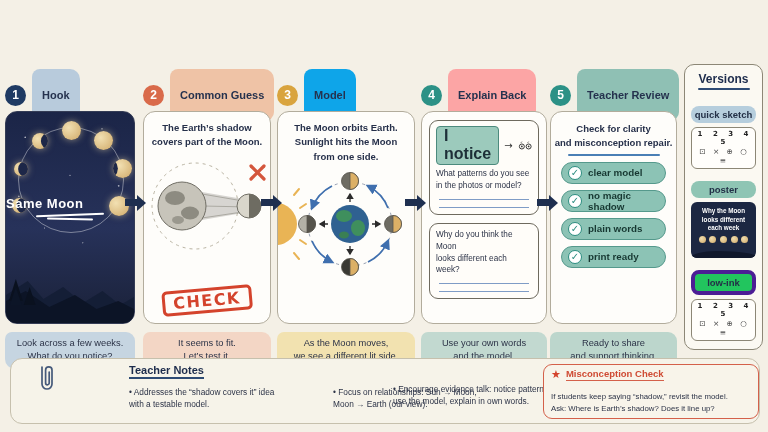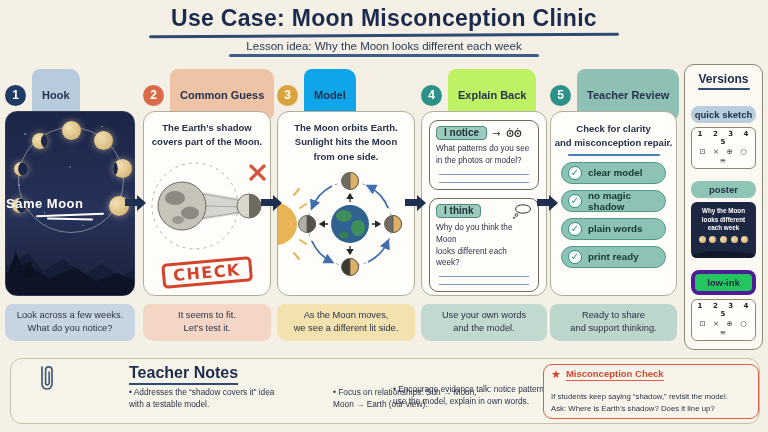--- a/index.html
+++ b/index.html
@@ -12,21 +12,21 @@
   .hd-title { font-size:23px; font-weight:bold; color:#1b2b4d; letter-spacing:.3px; }
   .hd-title-line { width:470px; height:3px; background:#2e4b74; border-radius:3px; margin:2px auto 3px; transform:rotate(-.3deg); }
   .hd-sub { font-size:11.5px; color:#2a3a56; }
   .hd-sub-line { width:310px; height:3px; background:#3c5e88; border-radius:3px; margin:2px auto 0; }
 
   
   .col { position:absolute; top:84px; }
   .step-head { display:flex; align-items:center; gap:6px; height:22px; margin-bottom:5px; }
   .num { width:21px; height:21px; border-radius:50%; color:#fff; font-weight:bold; font-size:12px; display:flex; align-items:center; justify-content:center; flex:0 0 auto; }
   .pill { font-size:11px; font-weight:bold; color:#25324e; padding:20px 10px; border-radius:8px 10px 9px 11px; white-space:nowrap; }
-  .card { background:#fefdfa; border:1.4px solid #b2ac9c; border-radius:12px; height:185px; position:relative; overflow:hidden; }
+  .card { background:#fefdfa; border:1.4px solid #b2ac9c; border-radius:12px; height:213px; position:relative; overflow:hidden; }
   .caption { margin-top:8px; border-radius:7px 9px 8px 10px; padding:5px 4px; font-size:9.3px; line-height:1.45; text-align:center; white-space:pre-line; color:#2c3347; }
 
   .flow-arrow { position:absolute; top:199px; width:13px; height:7px; background:#1e2f50; z-index:6; }
   .flow-arrow::after { content:""; position:absolute; right:-8px; top:-4.5px; border-left:9px solid #1e2f50; border-top:8px solid transparent; border-bottom:8px solid transparent; }
 
   
   .night { background:linear-gradient(180deg,#1b2547 0%,#27325a 55%,#1a2138 100%); border-color:#343c55;
     background-image:
       radial-gradient(1.2px 1.2px at 15% 12%, rgba(255,255,255,.9), transparent),
       radial-gradient(1px 1px at 75% 8%, rgba(255,255,255,.8), transparent),
@@ -52,21 +52,21 @@
   .claim { font-size:9.5px; font-weight:bold; text-align:center; line-height:1.5; padding-top:9px; white-space:pre-line; color:#26304a; }
   .guess-svg { position:absolute; left:0; top:46px; width:100%; height:96px; }
   .stamp { position:absolute; left:50%; bottom:10px; transform:translateX(-50%) rotate(-5deg); border:3px solid #d4432c; color:#d4432c; font-weight:bold; font-size:16px; letter-spacing:1.5px; padding:0 8px; border-radius:5px; background:rgba(255,252,248,.55); font-family:"DejaVu Sans",sans-serif; }
 
   
   .model-svg { position:absolute; left:0; top:52px; width:100%; height:126px; }
 
   
   .mini-card { border:1.3px solid #6e6a5e; border-radius:9px; background:#fffdf9; margin:8px 7px 0; padding:5px 6px 6px; }
   .mini-head { display:flex; align-items:center; gap:5px; margin-bottom:3px; }
-  .mini-pill { background:#9ccabc; border:1px solid #4c8a7d; border-radius:4px; padding:0 7px 1px; font-size:10px; font-weight:bold; color:#1d2f38; }
+  .mini-pill { background:#9ccabc; border:1px solid #4c8a7d; border-radius:4px; padding:0 7px 1px; font-size:16px; font-weight:bold; color:#1d2f38; }
   .mini-arrow { font-size:10px; color:#333; font-family:"DejaVu Sans",sans-serif; }
   .prompt { font-size:8.2px; line-height:1.45; white-space:pre-line; color:#2c3347; }
   .wline { height:8px; border-bottom:1px solid #7f9cc6; margin:0 3px; }
 
   
   .rev-head { font-size:9.5px; font-weight:bold; text-align:center; line-height:1.5; padding-top:10px; white-space:pre-line; color:#26304a; }
   .rev-underline { width:92px; height:2px; background:#4a7fb5; margin:3px auto 6px; border-radius:2px; }
   .chk { display:flex; align-items:center; gap:6px; background:#8cc3b5; border:1px solid #55998c; border-radius:13px; margin:6px 10px 0; padding:2px 6px; height:22px; }
   .chk-circle { width:14px; height:14px; border-radius:50%; background:#fff; border:1.4px solid #2c8d80; color:#2c8d80; font-size:10px; line-height:12px; text-align:center; font-weight:bold; flex:0 0 auto; font-family:"DejaVu Sans",sans-serif; }
   .chk-label { font-size:9.8px; font-weight:bold; color:#173832; }
@@ -84,40 +84,34 @@
   .v-icons { font-size:7.5px; text-align:center; letter-spacing:1px; word-spacing:3px; color:#444; margin-top:1px; }
   .v-poster { background:#1c2742; border-radius:6px; padding:5px 2px 0; height:56px; position:relative; overflow:hidden; }
   .v-poster-text { color:#fff; font-size:6.3px; font-weight:bold; text-align:center; line-height:1.35; white-space:pre-line; }
   .v-moons { display:flex; justify-content:space-around; padding:3px 4px 0; }
   .v-moons i { width:7px; height:7px; border-radius:50%; background:radial-gradient(circle at 35% 35%,#f0dcae,#d0aa6a); }
   .v-poster-ground { position:absolute; bottom:0; left:0; width:100%; height:7px; background:#10182c; border-radius:40% 60% 0 0/100% 80% 0 0; }
 
   
   .footer { position:absolute; left:10px; top:358px; width:750px; height:66px; border:1.5px solid #c6c0ad; border-radius:12px; background:#f6f3e9; }
   .clip { position:absolute; left:24px; top:4px; }
-  .fn-title { position:absolute; left:118px; top:5px; font-size:16px; font-weight:bold; color:#1d2c4c; border-bottom:2px solid #2e4b74; padding-bottom:1px; }
+  .fn-title { position:absolute; left:118px; top:5px; font-size:11px; font-weight:bold; color:#1d2c4c; border-bottom:2px solid #2e4b74; padding-bottom:1px; }
   .fn-bullet { position:absolute; top:27px; font-size:8.3px; line-height:1.5; color:#2c3347; white-space:pre-line; }
   .fn-bullet::before { content:"•  "; color:#2c3347; }
   .mc-box { position:absolute; left:532px; top:5px; width:216px; height:55px; border:1.5px solid #d4604a; border-radius:9px; padding:3px 7px; background:#f8f4ea; }
   .mc-head { display:flex; align-items:center; gap:5px; }
   .mc-star { color:#d4432c; font-size:11px; font-family:"DejaVu Sans",sans-serif; }
   .mc-title { font-size:9.5px; font-weight:bold; color:#cf4a33; border-bottom:1.5px solid #d4604a; padding-bottom:1px; }
   .mc-body { font-size:7.8px; line-height:1.5; margin-top:10px; color:#2c3347; white-space:pre-line; }
 </style>
 </head>
 <body>
 
 <div id="stage">
 
-  <div class="hd">
-    <div class="hd-title">Use Case: Moon Misconception Clinic</div>
-    <div class="hd-title-line"></div>
-    <div class="hd-sub">Lesson idea: Why the Moon looks different each week</div>
-    <div class="hd-sub-line"></div>
-  </div>
 
   <div class="flow-arrow" style="left:125px"></div>
   <div class="flow-arrow" style="left:261px"></div>
   <div class="flow-arrow" style="left:405px"></div>
   <div class="flow-arrow" style="left:537px"></div>
 
   <div class="col" style="left:5px;width:130px">
     <div class="step-head">
       <span class="num" style="background:#1f3a63">1</span>
       <span class="pill" style="background:#b8cbdc">Hook</span>
@@ -232,21 +226,21 @@
         </g>
       </svg>
     </div>
     <div class="caption" style="background:#f2e2b0">As the Moon moves,
 we see a different lit side.</div>
   </div>
 
   <div class="col" style="left:421px;width:126px">
     <div class="step-head">
       <span class="num" style="background:#2c9186">4</span>
-      <span class="pill" style="background:#bef264">Explain Back</span>
+      <span class="pill" style="background:#fca5a5">Explain Back</span>
     </div>
     <div class="card">
       <div class="mini-card">
         <div class="mini-head">
           <span class="mini-pill">I notice</span>
           <span class="mini-arrow">→</span>
           <svg width="18" height="10" viewBox="0 0 15 9">
             <circle cx="4" cy="5" r="2.6" fill="none" stroke="#333" stroke-width="1"></circle>
             <circle cx="11" cy="5" r="2.6" fill="none" stroke="#333" stroke-width="1"></circle>
             <circle cx="4" cy="5" r=".9" fill="#333"></circle>
@@ -254,28 +248,20 @@
             <line x1="3" y1="1.2" x2="4" y2="0" stroke="#333" stroke-width=".8"></line>
             <line x1="10" y1="1.2" x2="11" y2="0" stroke="#333" stroke-width=".8"></line>
           </svg>
         </div>
         <div class="prompt">What patterns do you see
 in the photos or model?</div>
         <div class="wline"></div>
         <div class="wline"></div>
       </div>
       <div class="mini-card">
-        <div class="mini-head" style="justify-content:space-between">
-          <span class="mini-pill">I think</span>
-          <svg width="20" height="15" viewBox="0 0 20 15">
-            <ellipse cx="11" cy="5" rx="7.5" ry="4.2" fill="none" stroke="#333" stroke-width="1"></ellipse>
-            <circle cx="4.5" cy="11" r="1.4" fill="none" stroke="#333" stroke-width=".9"></circle>
-            <circle cx="2" cy="13.8" r=".8" fill="none" stroke="#333" stroke-width=".8"></circle>
-          </svg>
-        </div>
         <div class="prompt">Why do you think the Moon
 looks different each week?</div>
         <div class="wline"></div>
         <div class="wline"></div>
       </div>
     </div>
     <div class="caption" style="background:#c2d9d0">Use your own words
 and the model.</div>
   </div>
 

